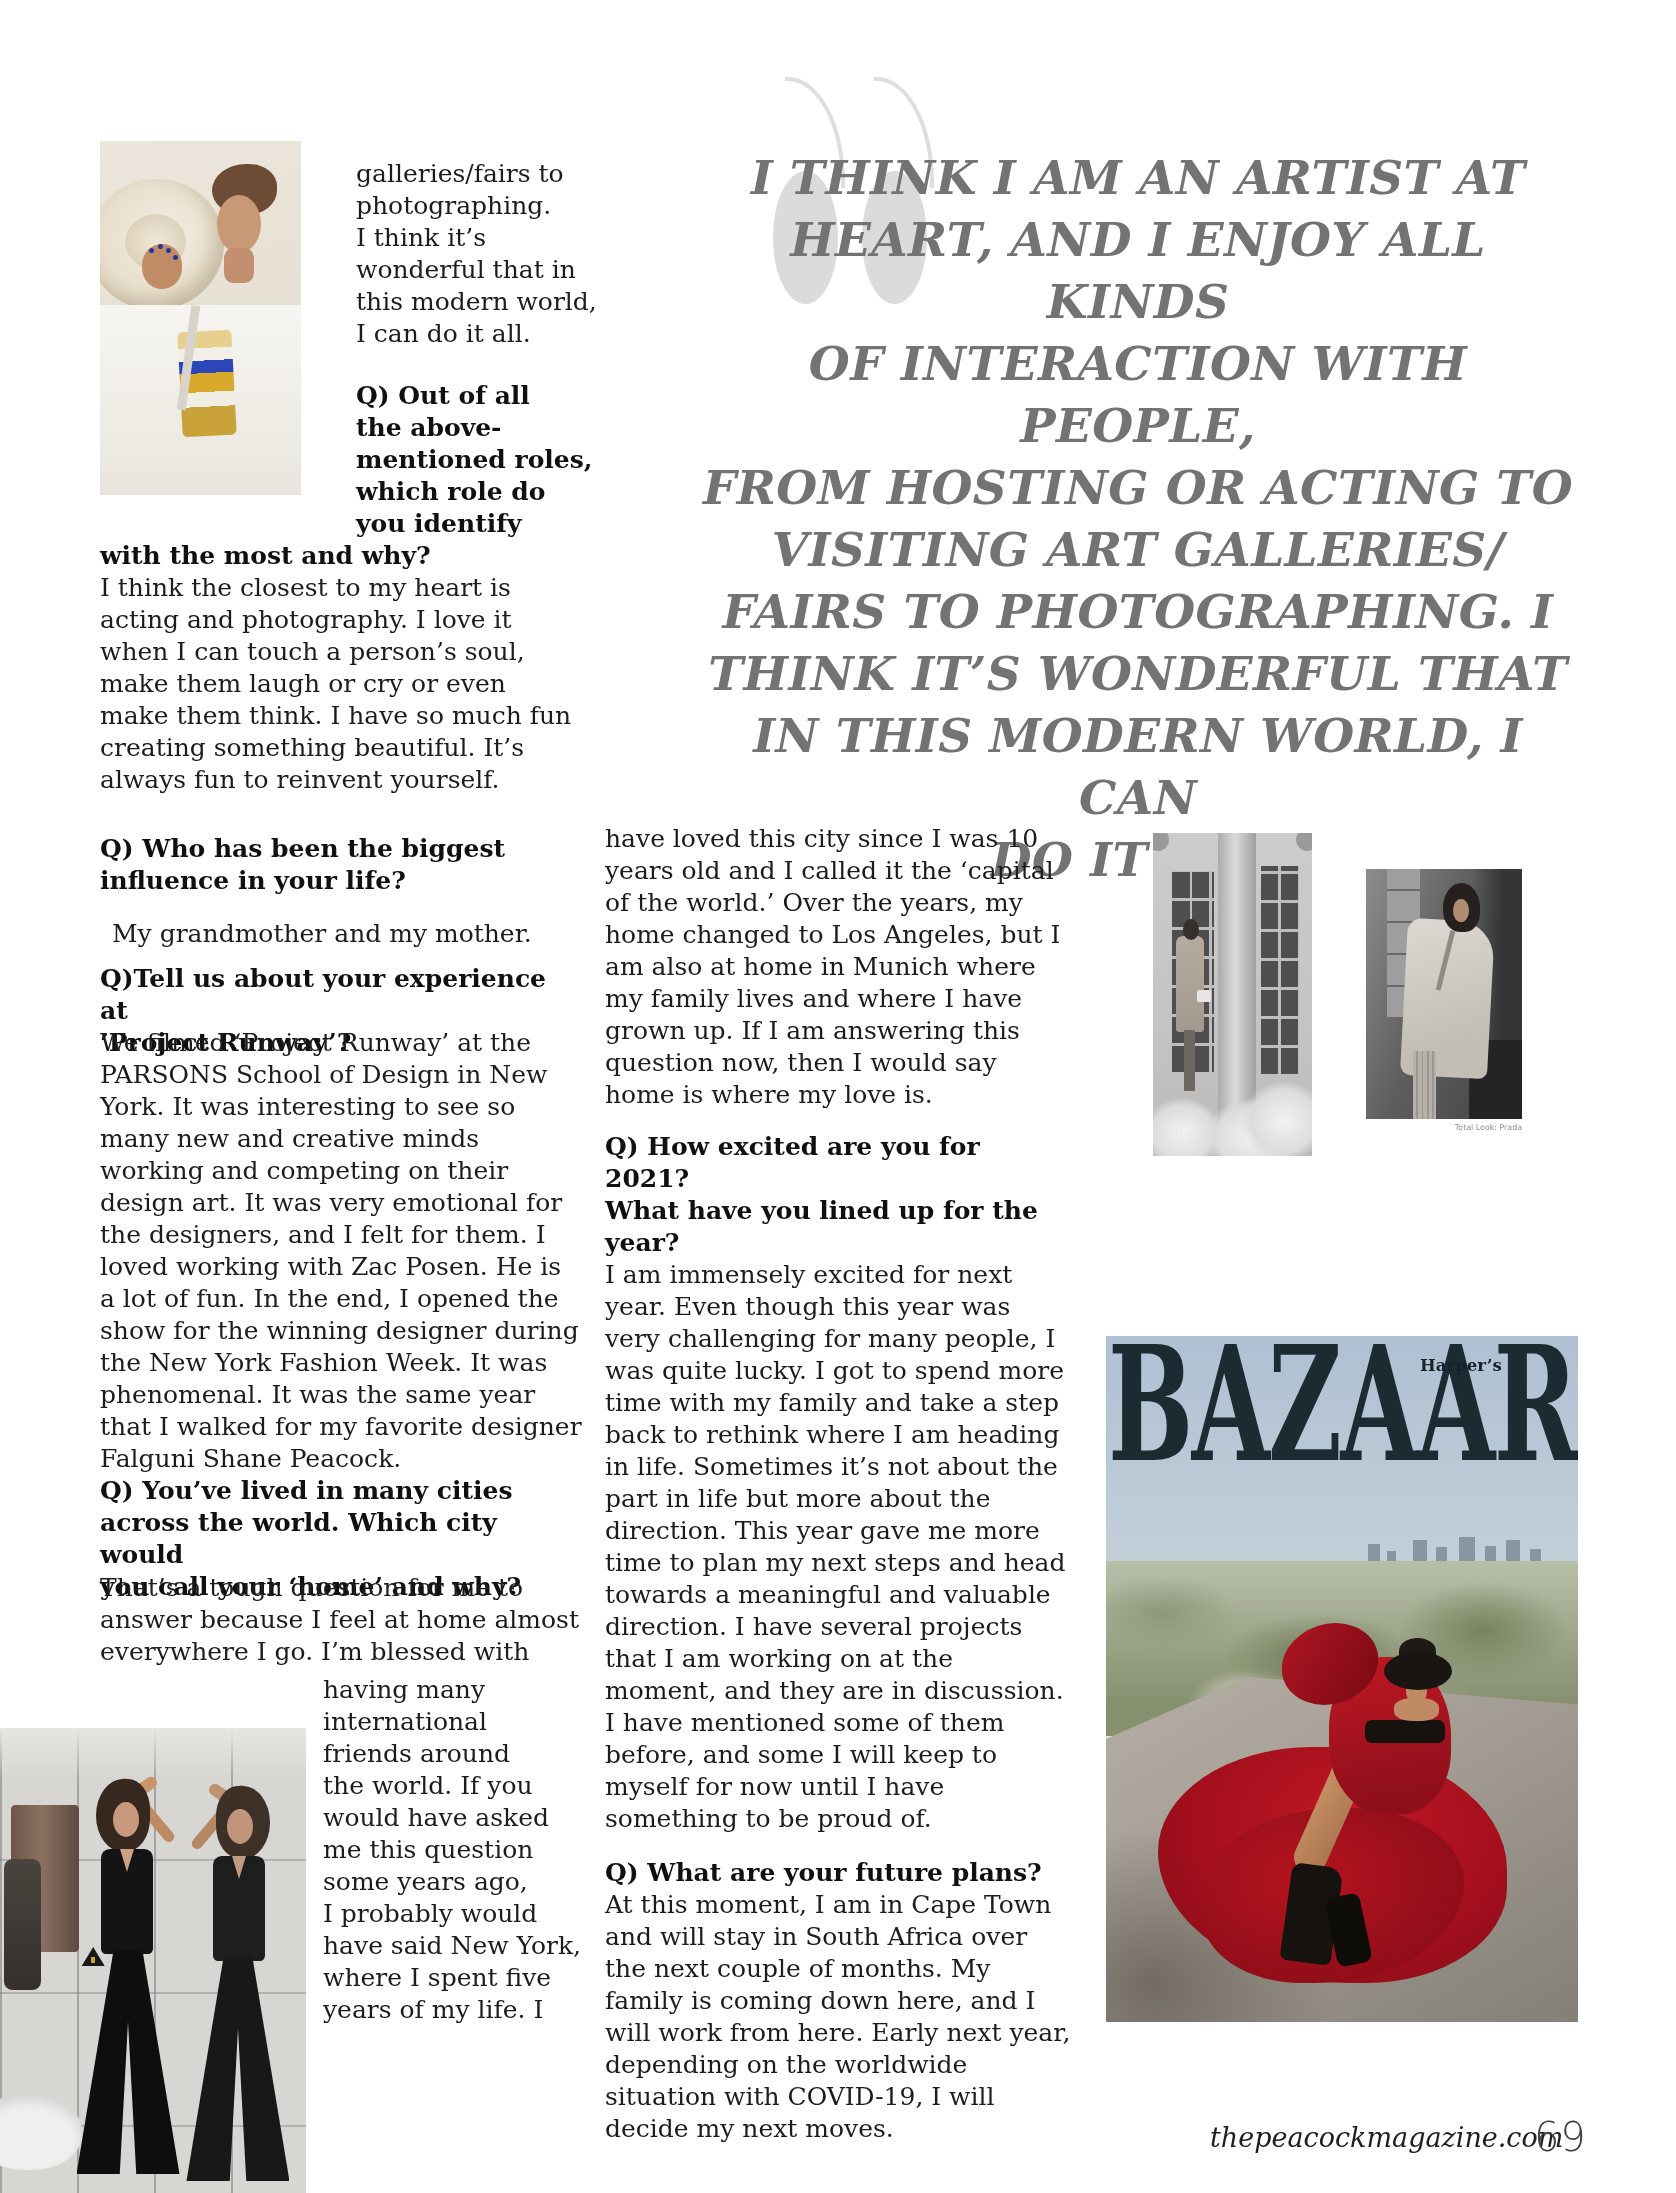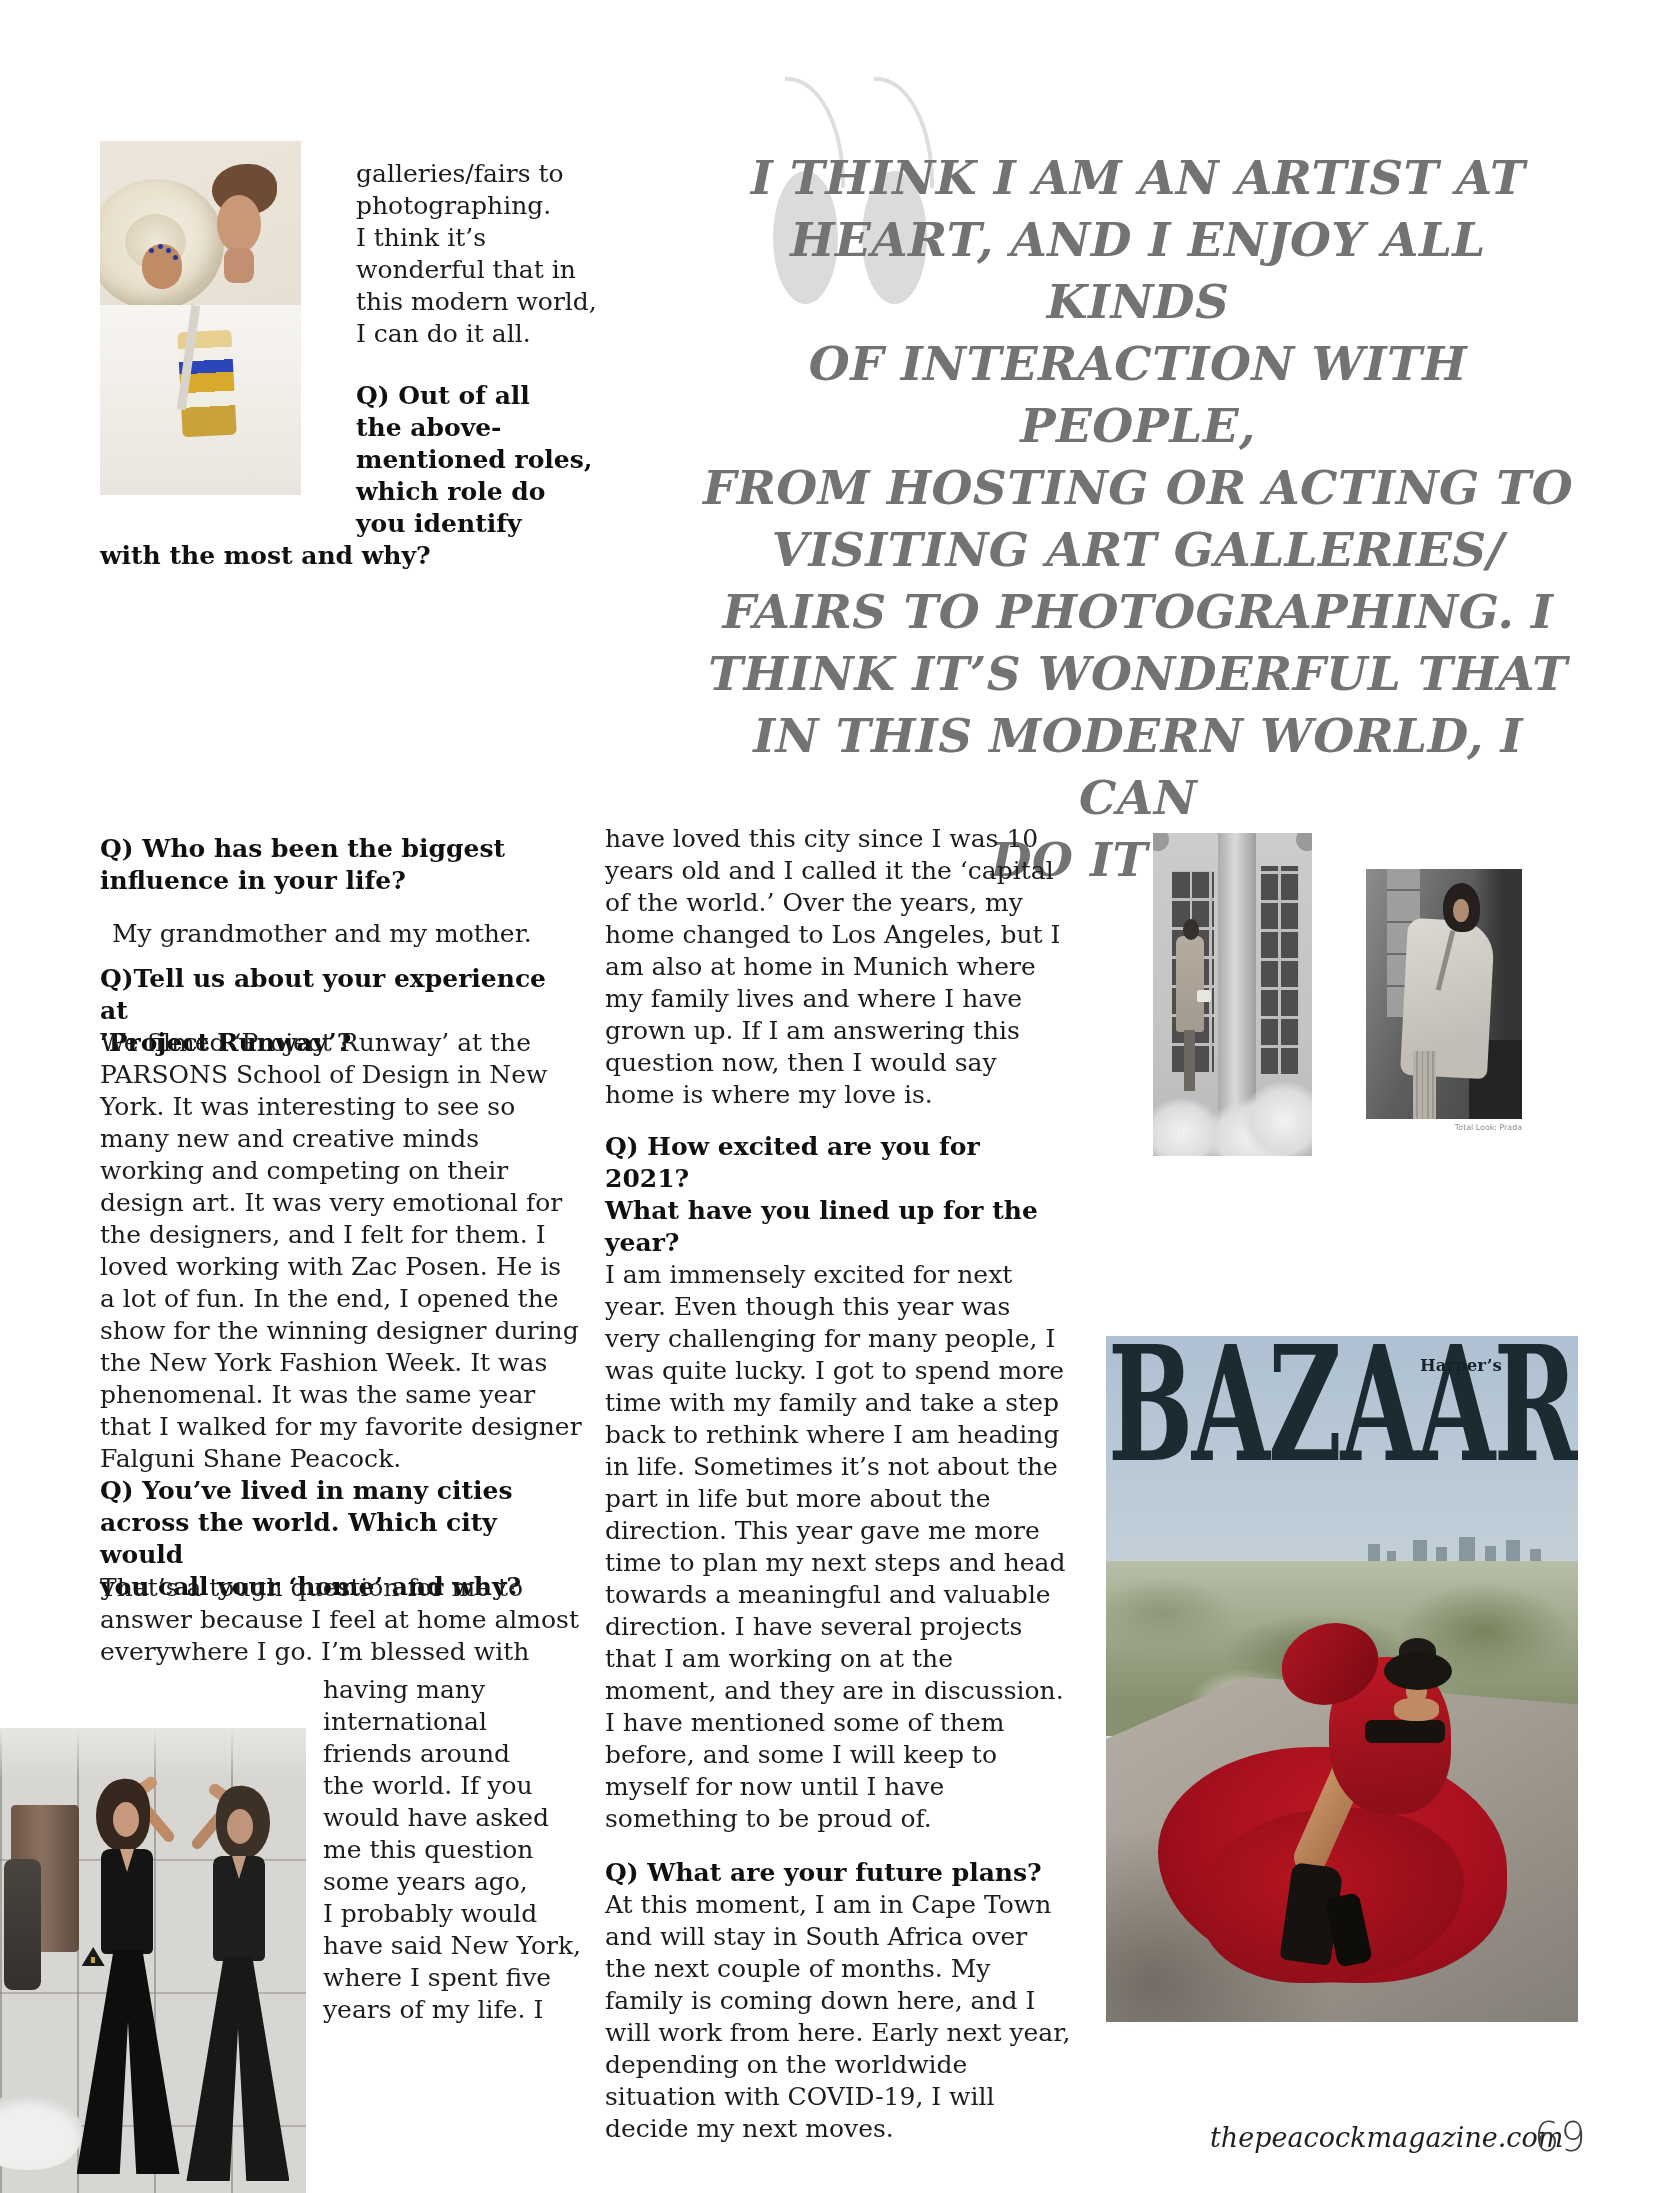--- a/index.html
+++ b/index.html
@@ -188,20 +188,21 @@
 HEART, AND I ENJOY ALL KINDS
 OF INTERACTION WITH PEOPLE,
 FROM HOSTING OR ACTING TO
 VISITING ART GALLERIES/
 FAIRS TO PHOTOGRAPHING. I
 THINK IT’S WONDERFUL THAT
 IN THIS MODERN WORLD, I CAN
 DO IT ALL.</div>
 
   <div class="abs body-text q" style="left:100px;top:540px;width:482px;">with the most and why?</div>
+  <p class="abs body-text para" style="left:100px;top:572px;width:482px;">I think the closest to my heart is acting and photography. I love it when I can touch a person’s soul, make them laugh or cry or even make them think. I have so much fun creating something beautiful. It’s always fun to reinvent yourself.</p>
 
   <div class="abs body-text pre q" style="left:100px;top:833px;width:482px;">Q) Who has been the biggest
 influence in your life?</div>
   <p class="abs body-text para" style="left:112px;top:898px;width:482px;margin-top:20px;">My grandmother and my mother.</p>
 
   <div class="abs body-text pre q" style="left:100px;top:963px;width:482px;">Q)Tell us about your experience at
 ‘Project Runway’?</div>
   <p class="abs body-text para" style="left:100px;top:1027px;width:482px;">We filmed ‘Project Runway’ at the PARSONS School of Design in New York. It was interesting to see so many new and creative minds working and competing on their design art. It was very emotional for the designers, and I felt for them. I loved working with Zac Posen. He is a lot of fun. In the end, I opened the show for the winning designer during the New York Fashion Week. It was phenomenal. It was the same year that I walked for my favorite designer Falguni Shane Peacock.</p>
 
   <div class="abs body-text pre q" style="left:100px;top:1475px;width:482px;">Q) You’ve lived in many cities

